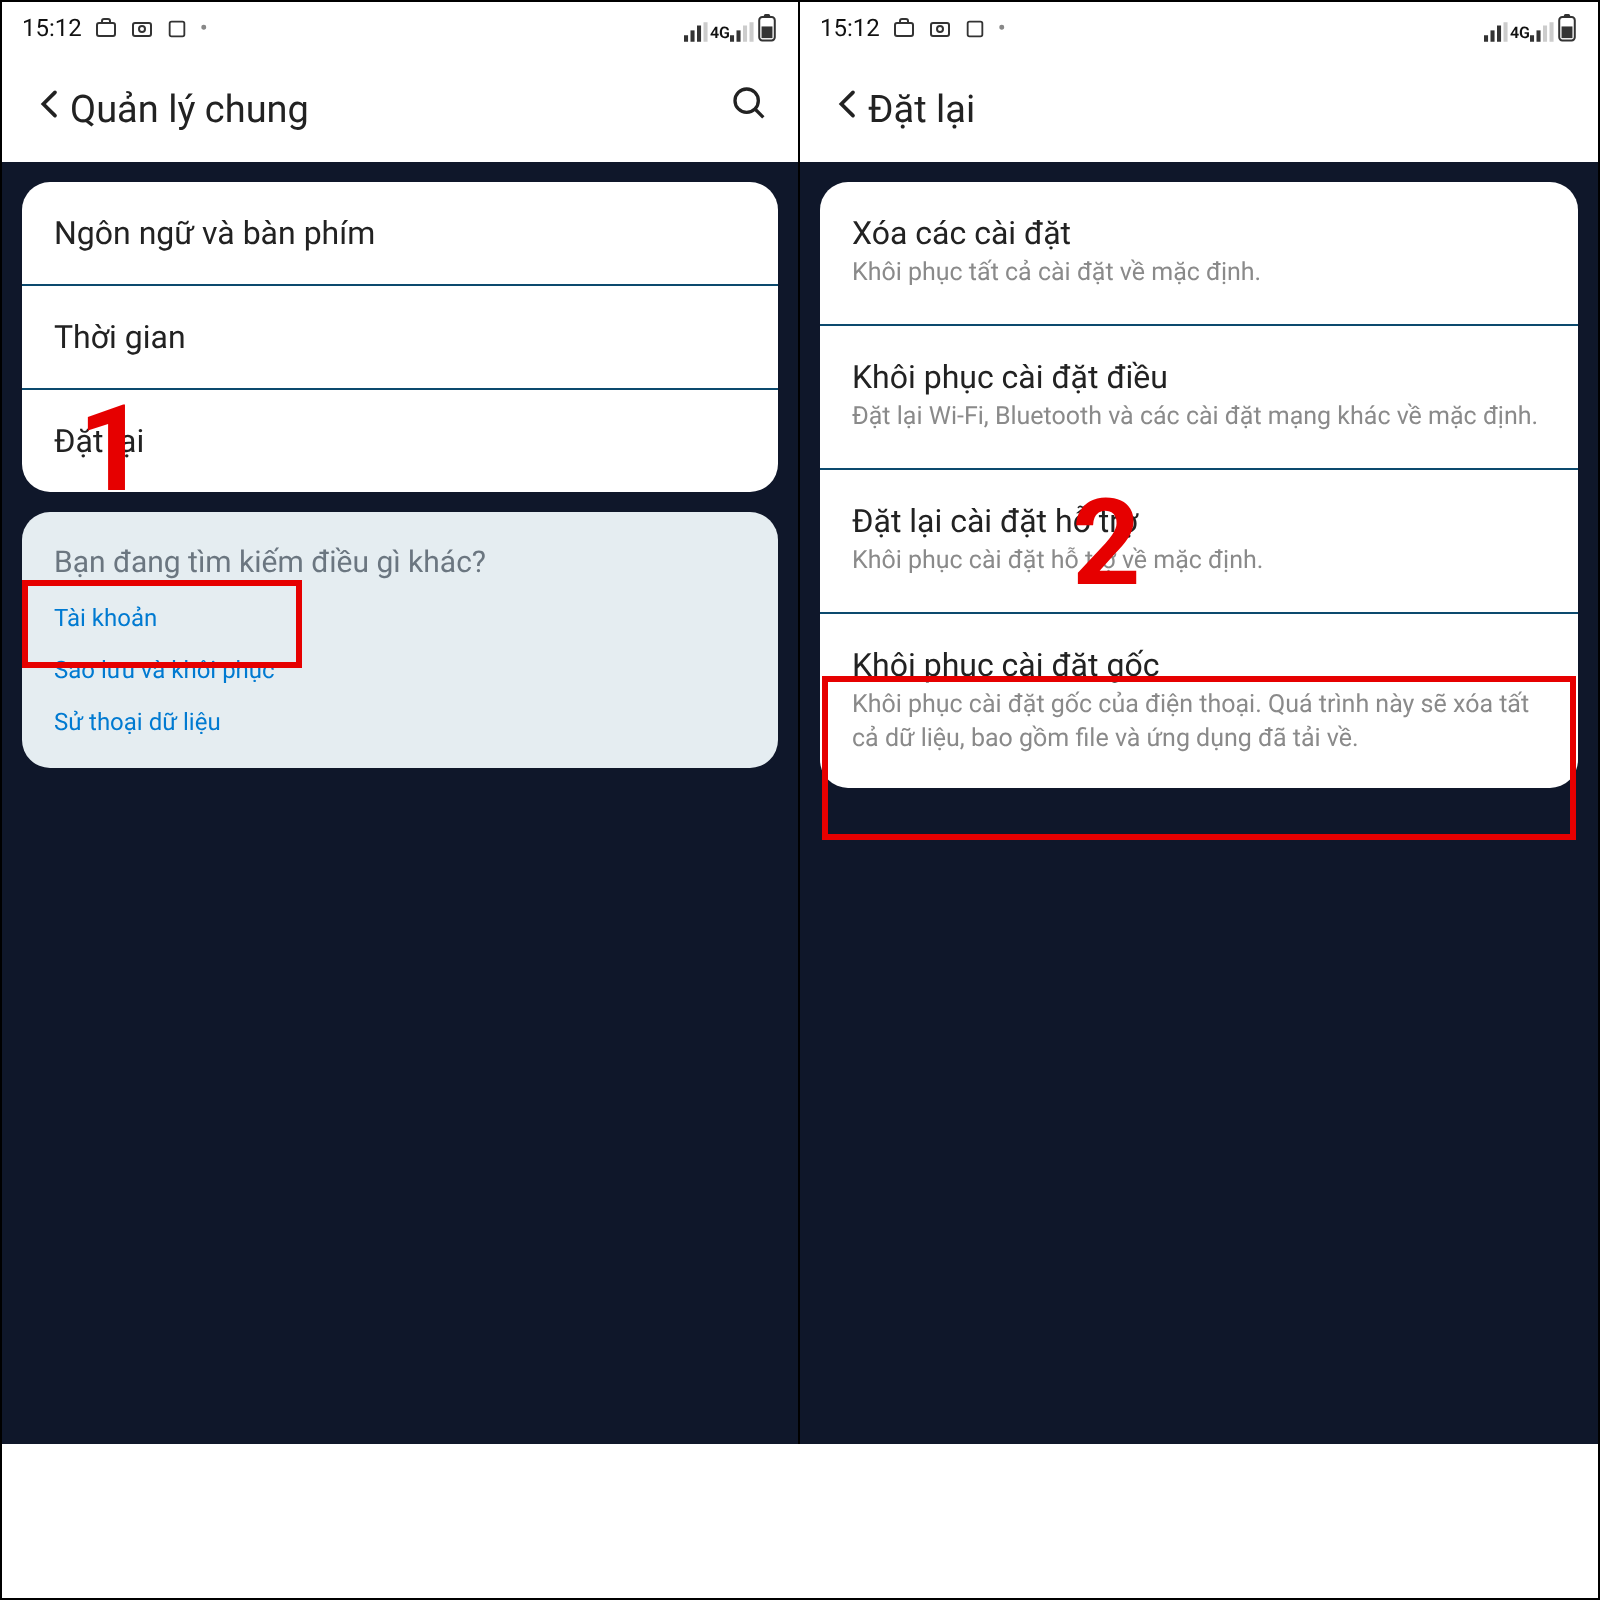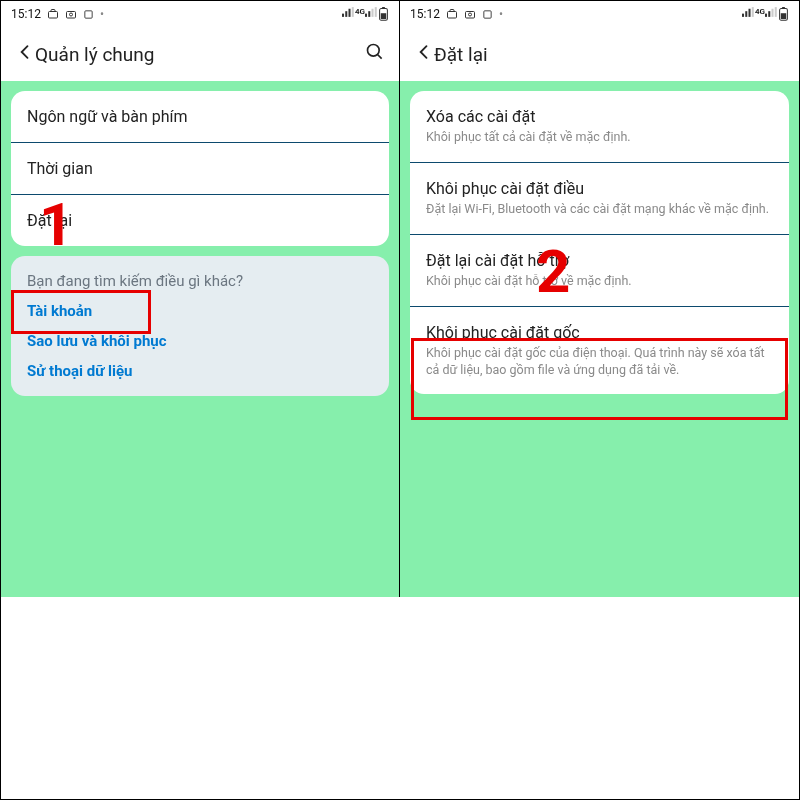--- a/index.html
+++ b/index.html
@@ -11,38 +11,38 @@
     overflow: hidden;
   }
   .container {
     display: flex;
     width: 800px;
     height: 800px;
     border: 1px solid #000;
   }
   .phone {
     width: 400px;
-    height: 596px;
-    background: #86efac;
+    height: 721px;
+    background: #0f172a;
     position: relative;
     border-right: 1px solid #000;
   }
   .phone:last-child { border-right: none; }
   .statusbar {
     height: 26px;
     background: #fff;
     display: flex;
     align-items: center;
     justify-content: space-between;
     padding: 0 10px;
     font-size: 12px;
     color: #111;
   }
   .statusbar .left { display: flex; align-items: center; gap: 6px; }
-  .statusbar .right { display: flex; align-items: flex-start; gap: 0; }
+  .statusbar .right { display: flex; align-items: flex-end; gap: 0; }
   .sb-icon { display: inline-flex; }
   .header {
     background: #fff;
     height: 54px;
     display: flex;
     align-items: center;
     padding: 0 14px;
   }
   .header .title {
     font-size: 19px;
@@ -101,23 +101,23 @@
     background: #e5edf1;
     border-radius: 14px;
     padding: 16px;
   }
   .suggest .q {
     font-size: 15px;
     color: #6b7680;
     margin-bottom: 12px;
   }
   .suggest .link {
-    font-size: 15px;
+    font-size: 12px;
     color: #007ad1;
-    font-weight: 700;
+    font-weight: 400;
     margin-bottom: 12px;
   }
   .suggest .link:last-child { margin-bottom: 0; }
   .redbox {
     position: absolute;
     border: 3px solid #e60000;
     pointer-events: none;
   }
   .rednum {
     position: absolute;

